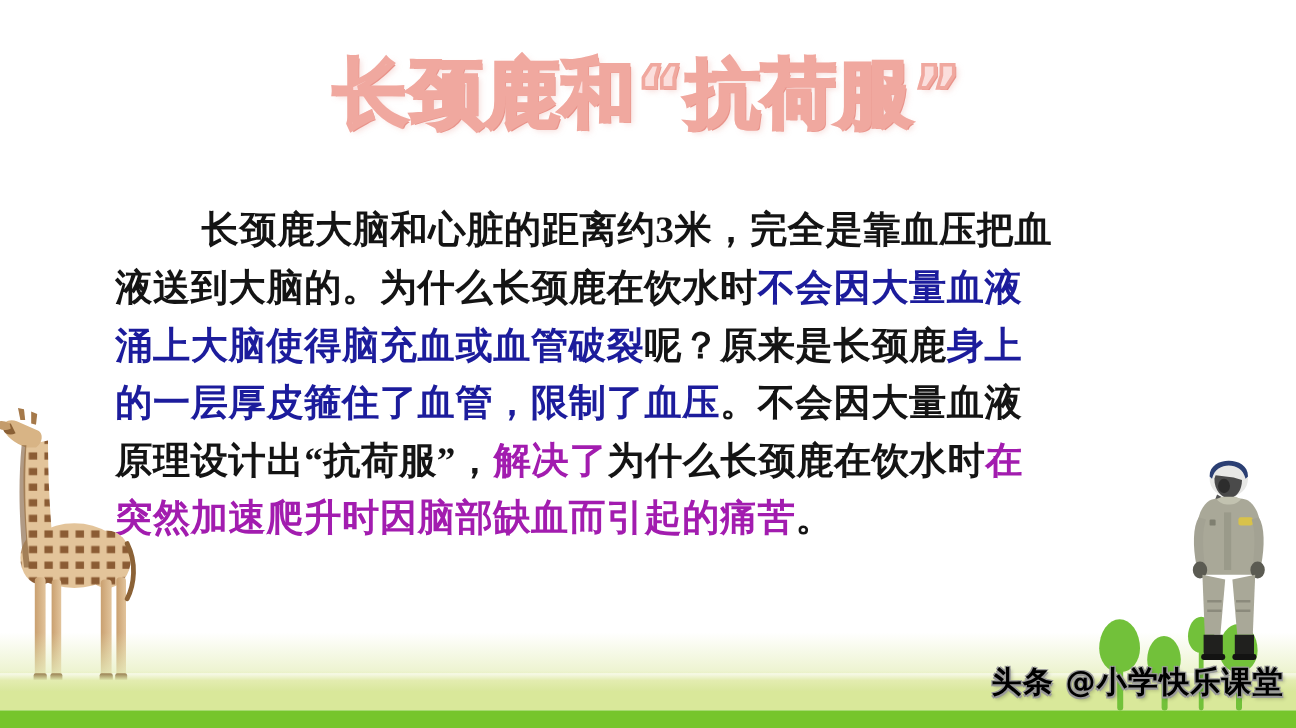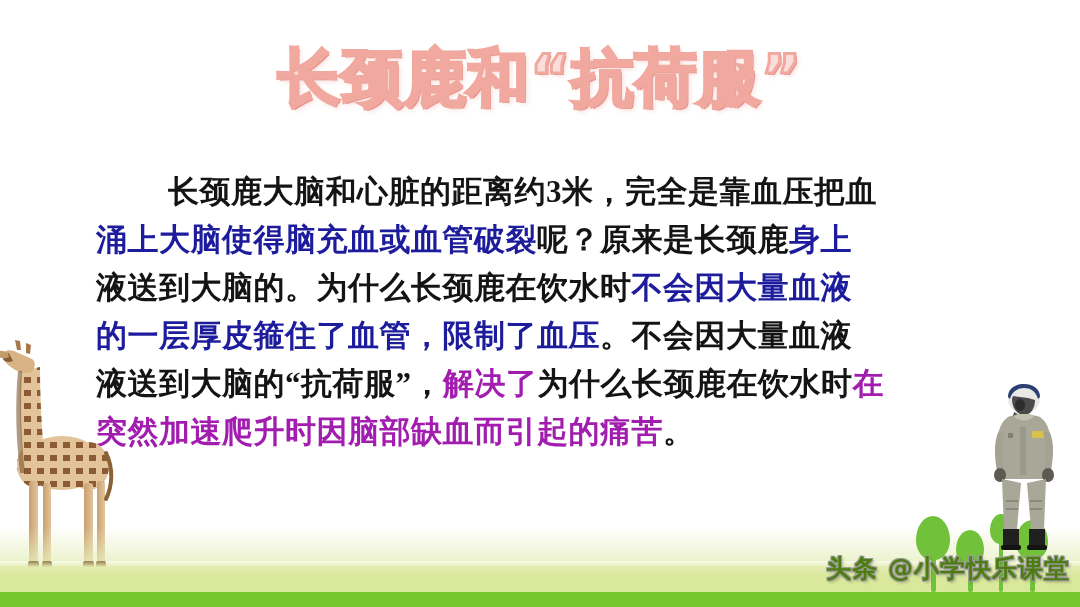--- a/index.html
+++ b/index.html
@@ -127,21 +127,21 @@
     width: 118px;
     height: 248px;
   }
   .watermark {
     position: absolute;
     right: 10px;
     bottom: 22px;
     font-family: "DejaVu Sans", "Liberation Sans", sans-serif;
     font-size: 25px;
     font-weight: 700;
-    color: #4d7c0f;
+    color: #000000;
     text-shadow:
        1px 1px 0 #9a9a9a,
       -1px  1px 0 #9a9a9a,
        1px -1px 0 #9a9a9a,
       -1px -1px 0 #9a9a9a,
        2px 2px 3px rgba(0,0,0,0.25);
     white-space: nowrap;
     letter-spacing: 1px;
   }
 
@@ -162,33 +162,33 @@
     <span class="title">长颈鹿和“抗荷服”</span>
   </div>
 
   <div class="body-text">
 
     <div class="line">
       <span class="indent"></span><span class="ink-black">长颈鹿大脑和心脏的距离约3米，完全是靠血压把血</span>
     </div>
 
     <div class="line">
+      <span class="ink-black">液送到大脑的。为什么长颈鹿在饮水时</span><span class="ink-blue">不会因大量血液</span>
+    </div>
+
+    <div class="line">
       <span class="ink-blue">涌上大脑使得脑充血或血管破裂</span><span class="ink-black">呢？原来是长颈鹿</span><span class="ink-blue">身上</span>
     </div>
 
     <div class="line">
-      <span class="ink-black">液送到大脑的。为什么长颈鹿在饮水时</span><span class="ink-blue">不会因大量血液</span>
-    </div>
-
-    <div class="line">
       <span class="ink-blue">的一层厚皮箍住了血管，限制了血压</span><span class="ink-black">。不会因大量血液</span>
     </div>
 
     <div class="line">
-      <span class="ink-black">液送到大脑的“抗荷服”，</span><span class="ink-red">解决了</span><span class="ink-black">为什么长颈鹿在饮水时</span><span class="ink-red">在</span>
+      <span class="ink-black">原理设计出“抗荷服”，</span><span class="ink-red">解决了</span><span class="ink-black">为什么长颈鹿在饮水时</span><span class="ink-red">在</span>
     </div>
 
     <div class="line">
       <span class="ink-red">突然加速爬升时因脑部缺血而引起的痛苦</span><span class="ink-black">。</span>
     </div>
 
   </div>
 
   <div class="giraffe">
     <svg viewBox="0 0 118 248" width="118" height="248" xmlns="http://www.w3.org/2000/svg">

